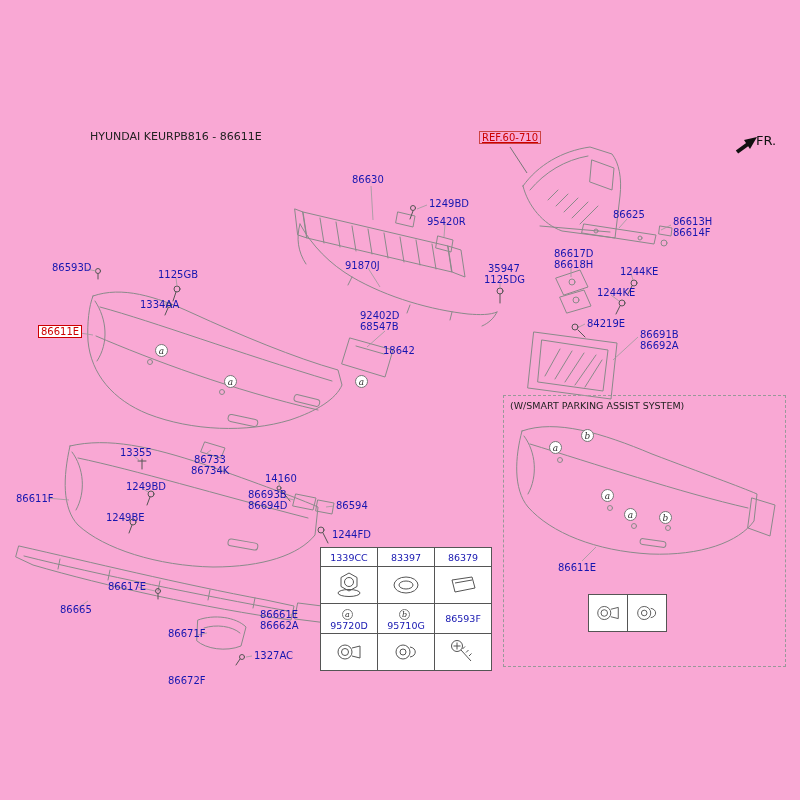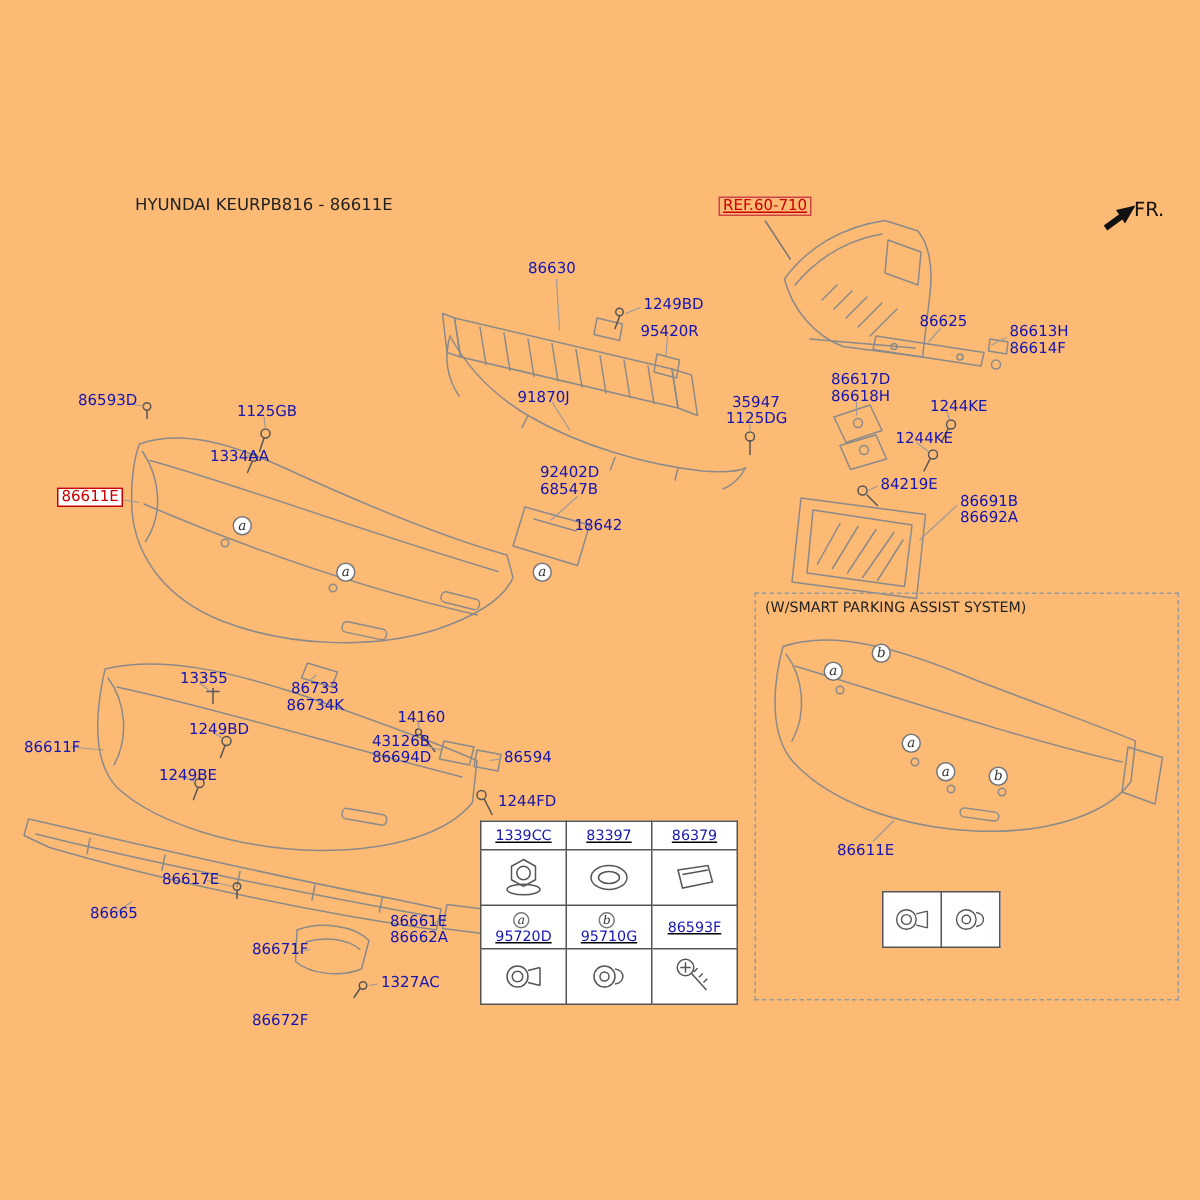--- a/index.html
+++ b/index.html
@@ -1,31 +1,31 @@
 <!DOCTYPE html>
 <html><head>
 <meta charset="utf-8">
 <style>
   html,body{margin:0;padding:0;background:#fff;}
-  .page{position:relative;width:800px;height:800px;background:#fdba74;overflow:hidden;
+  .page{position:relative;width:800px;height:800px;background:#f9a8d4;overflow:hidden;
         font-family:"DejaVu Sans",sans-serif;}
   svg.drawing{position:absolute;left:0;top:0;pointer-events:none;}
   .lbl{position:absolute;font-size:10px;line-height:11px;color:#1515b0;white-space:nowrap;cursor:pointer;}
   .lbl.black{color:#222;cursor:default;}
   .title{font-size:11px;}
   .ref{color:#cc0000;text-decoration:underline;border:1px solid #cc4444;padding:0 2px;font-size:10px;margin-left:23px;}
   .hl{color:#cc0000;border:1px solid #cc0000;padding:0 2px;background:#fff;}
   .fr-label{position:absolute;left:756px;top:133px;font-size:13px;font-weight:normal;color:#111;}
   .co{position:absolute;width:13px;height:13px;box-sizing:border-box;border:1px solid #777;border-radius:50%;
       background:#fff;display:flex;align-items:center;justify-content:center;
       font:italic 9px "DejaVu Serif",serif;color:#333;}
   .smartbox{position:absolute;left:503px;top:395px;width:283px;height:272px;box-sizing:border-box;
             border:1px dashed #999;}
   .smart-title{position:absolute;left:6px;top:4px;font-size:9.5px;color:#222;white-space:nowrap;}
-  table.ptable{position:absolute;border-collapse:collapse;background:#fff;text-decoration:underline;}
+  table.ptable{position:absolute;border-collapse:collapse;background:#fff;}
   table.ptable td{border:1px solid #555;text-align:center;vertical-align:middle;
                   font-size:9.5px;color:#1515b0;padding:2px 3px;}
   table.ptable td.hdr{height:14px;}
   table.ptable tr.iconrow td{height:32px;color:#444;}
   .coc{display:inline-flex;width:11px;height:11px;box-sizing:border-box;border:1px solid #777;border-radius:50%;
        align-items:center;justify-content:center;font:italic 8px "DejaVu Serif",serif;color:#333;
        margin-right:3px;vertical-align:-2px;}
   .icn svg{display:block;margin:0 auto;}
 </style>
 </head>
@@ -209,21 +209,21 @@
   <span class="lbl" style="left:587px;top:318px">84219E</span>
   <span class="lbl" style="left:640px;top:329px">86691B</span>
   <span class="lbl" style="left:640px;top:340px">86692A</span>
   <span class="lbl" style="left:120px;top:447px">13355</span>
   <span class="lbl" style="left:194px;top:454px">86733</span>
   <span class="lbl" style="left:191px;top:465px">86734K</span>
   <span class="lbl" style="left:126px;top:481px">1249BD</span>
   <span class="lbl" style="left:16px;top:493px">86611F</span>
   <span class="lbl" style="left:106px;top:512px">1249BE</span>
   <span class="lbl" style="left:265px;top:473px">14160</span>
-  <span class="lbl" style="left:248px;top:489px">43126B</span>
+  <span class="lbl" style="left:248px;top:489px">86693B</span>
   <span class="lbl" style="left:248px;top:500px">86694D</span>
   <span class="lbl" style="left:336px;top:500px">86594</span>
   <span class="lbl" style="left:332px;top:529px">1244FD</span>
   <span class="lbl" style="left:108px;top:581px">86617E</span>
   <span class="lbl" style="left:60px;top:604px">86665</span>
   <span class="lbl" style="left:260px;top:609px">86661E</span>
   <span class="lbl" style="left:260px;top:620px">86662A</span>
   <span class="lbl" style="left:168px;top:628px">86671F</span>
   <span class="lbl" style="left:168px;top:675px">86672F</span>
   <span class="lbl" style="left:254px;top:650px">1327AC</span>

